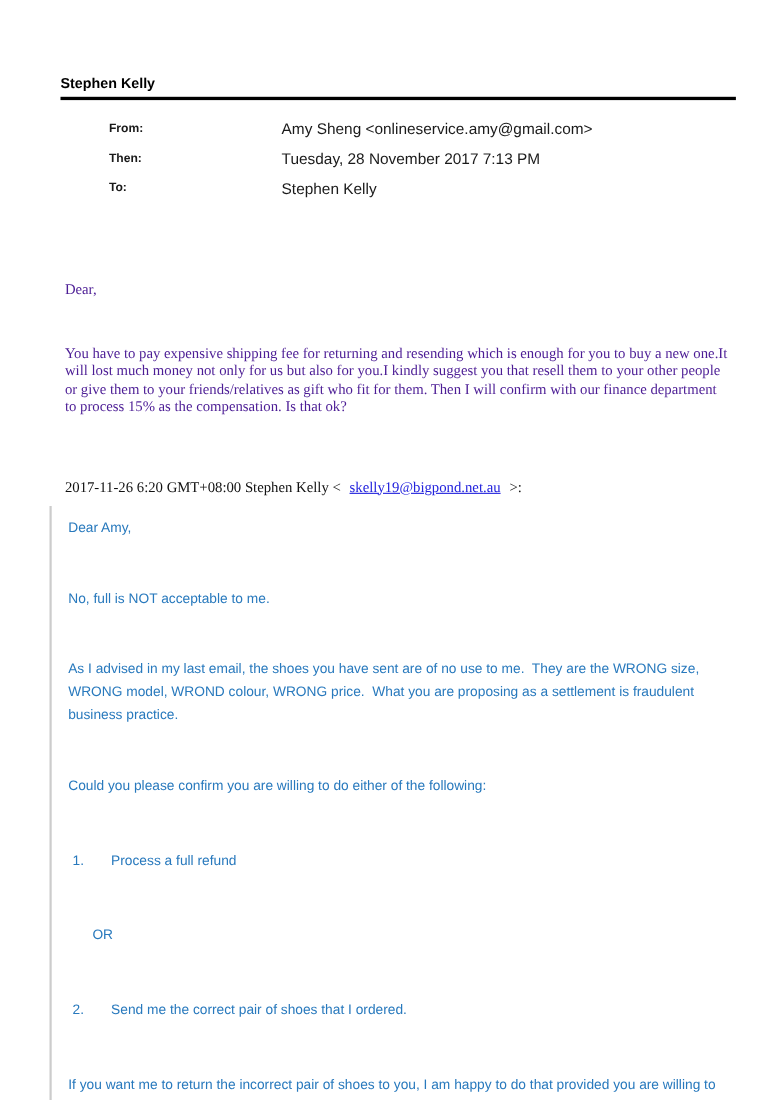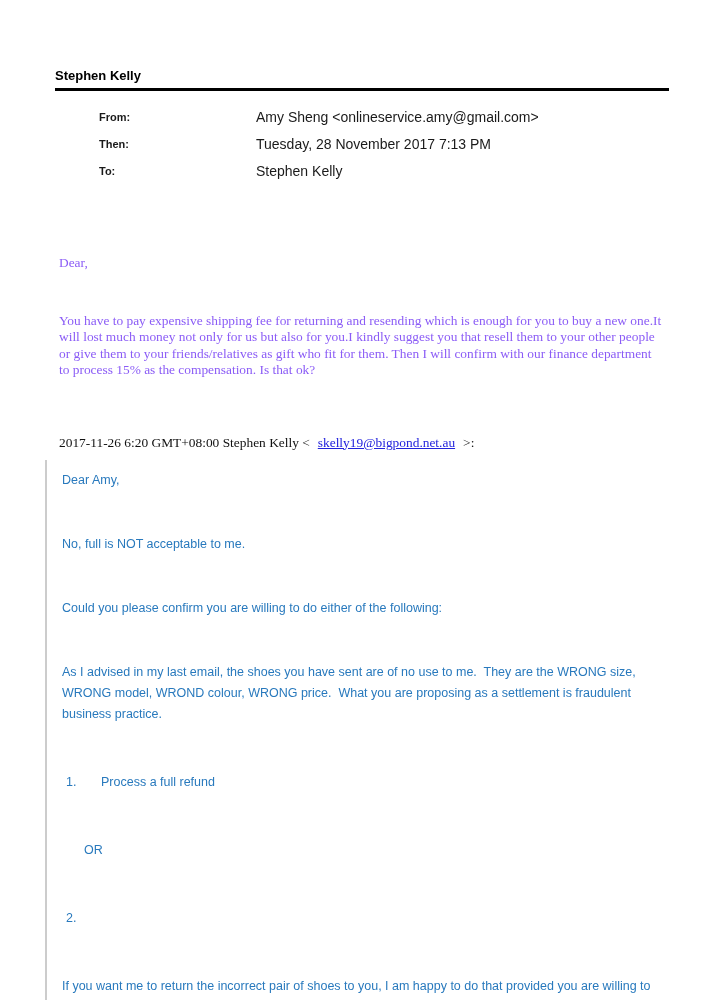--- a/index.html
+++ b/index.html
@@ -41,21 +41,21 @@
     font-size: 14px;
     line-height: 15px;
     color: #1a1a1a;
     white-space: pre;
   }
   .message {
     margin-top: 35px;
     font-family: "Liberation Serif", serif;
     font-size: 13.4px;
     line-height: 16.5px;
-    color: #8b5cf6;
+    color: #4c1d95;
     white-space: pre-wrap;
   }
   .attribution {
     margin-top: 18px;
     font-family: "Liberation Serif", serif;
     font-size: 13.4px;
     line-height: 17px;
     color: #111;
     white-space: pre-wrap;
   }
@@ -109,27 +109,28 @@
   <div class="message">
     <div>Dear,</div>
     <div>You have to pay expensive shipping fee for returning and resending which is enough for you to buy a new one.It will lost much money not only for us but also for you.I kindly suggest you that resell them to your other people or give them to your friends/relatives as gift who fit for them. Then I will confirm with our finance department to process 15% as the compensation. Is that ok?</div>
   </div>
 
   <div class="attribution"><span>2017-11-26 6:20 GMT+08:00 Stephen Kelly &lt;</span><span class="email-link">skelly19@bigpond.net.au</span><span>&gt;:</span></div>
 
   <div class="quote">
     <div class="qp">Dear Amy,</div>
     <div class="qp">No, full is NOT acceptable to me.</div>
+    <div class="qp">As I advised in my last email, the shoes you have sent are of no use to me.  They are the WRONG size, WRONG model, WROND colour, WRONG price.  What you are proposing as a settlement is fraudulent business practice.</div>
     <div class="qp">Could you please confirm you are willing to do either of the following:</div>
-    <div class="qp">As I advised in my last email, the shoes you have sent are of no use to me.  They are the WRONG size, WRONG model, WROND colour, WRONG price.  What you are proposing as a settlement is fraudulent business practice.</div>
     <div class="qp numbered">
       <span class="num">1.</span>
       <span>Process a full refund</span>
     </div>
     <div class="qp or-line">OR</div>
     <div class="qp numbered">
       <span class="num">2.</span>
+      <span>Send me the correct pair of shoes that I ordered.</span>
     </div>
     <div class="qp">If you want me to return the incorrect pair of shoes to you, I am happy to do that provided you are willing to pay for the return postage costs of approximately $30 AUD.</div>
 
   </div>
 
 </div>
 
 </body></html>

